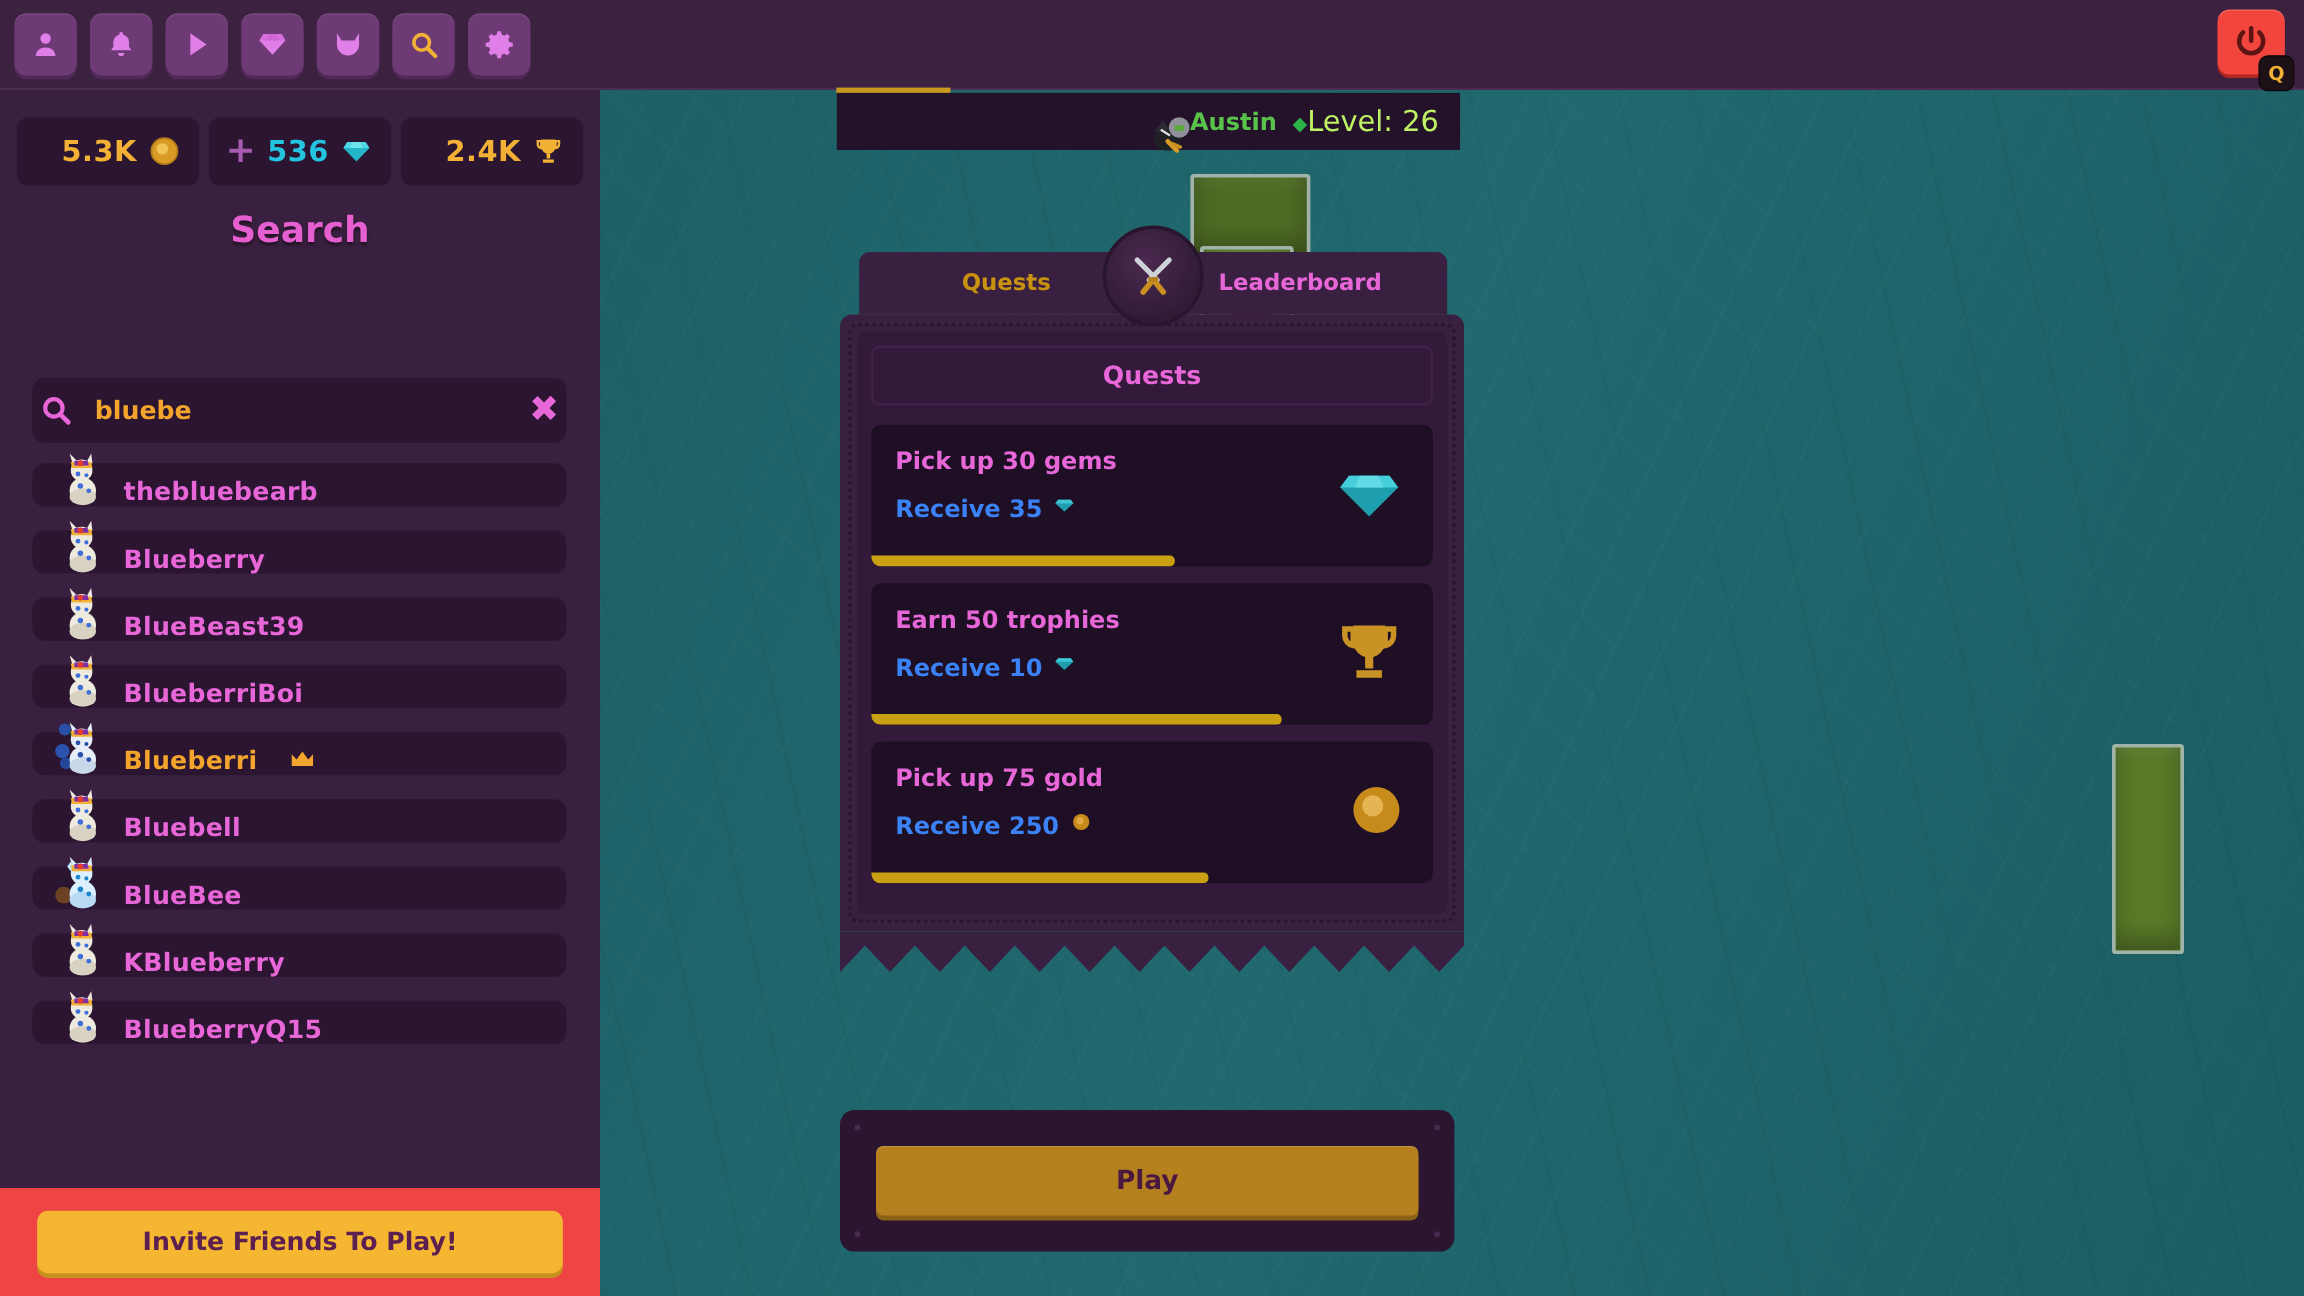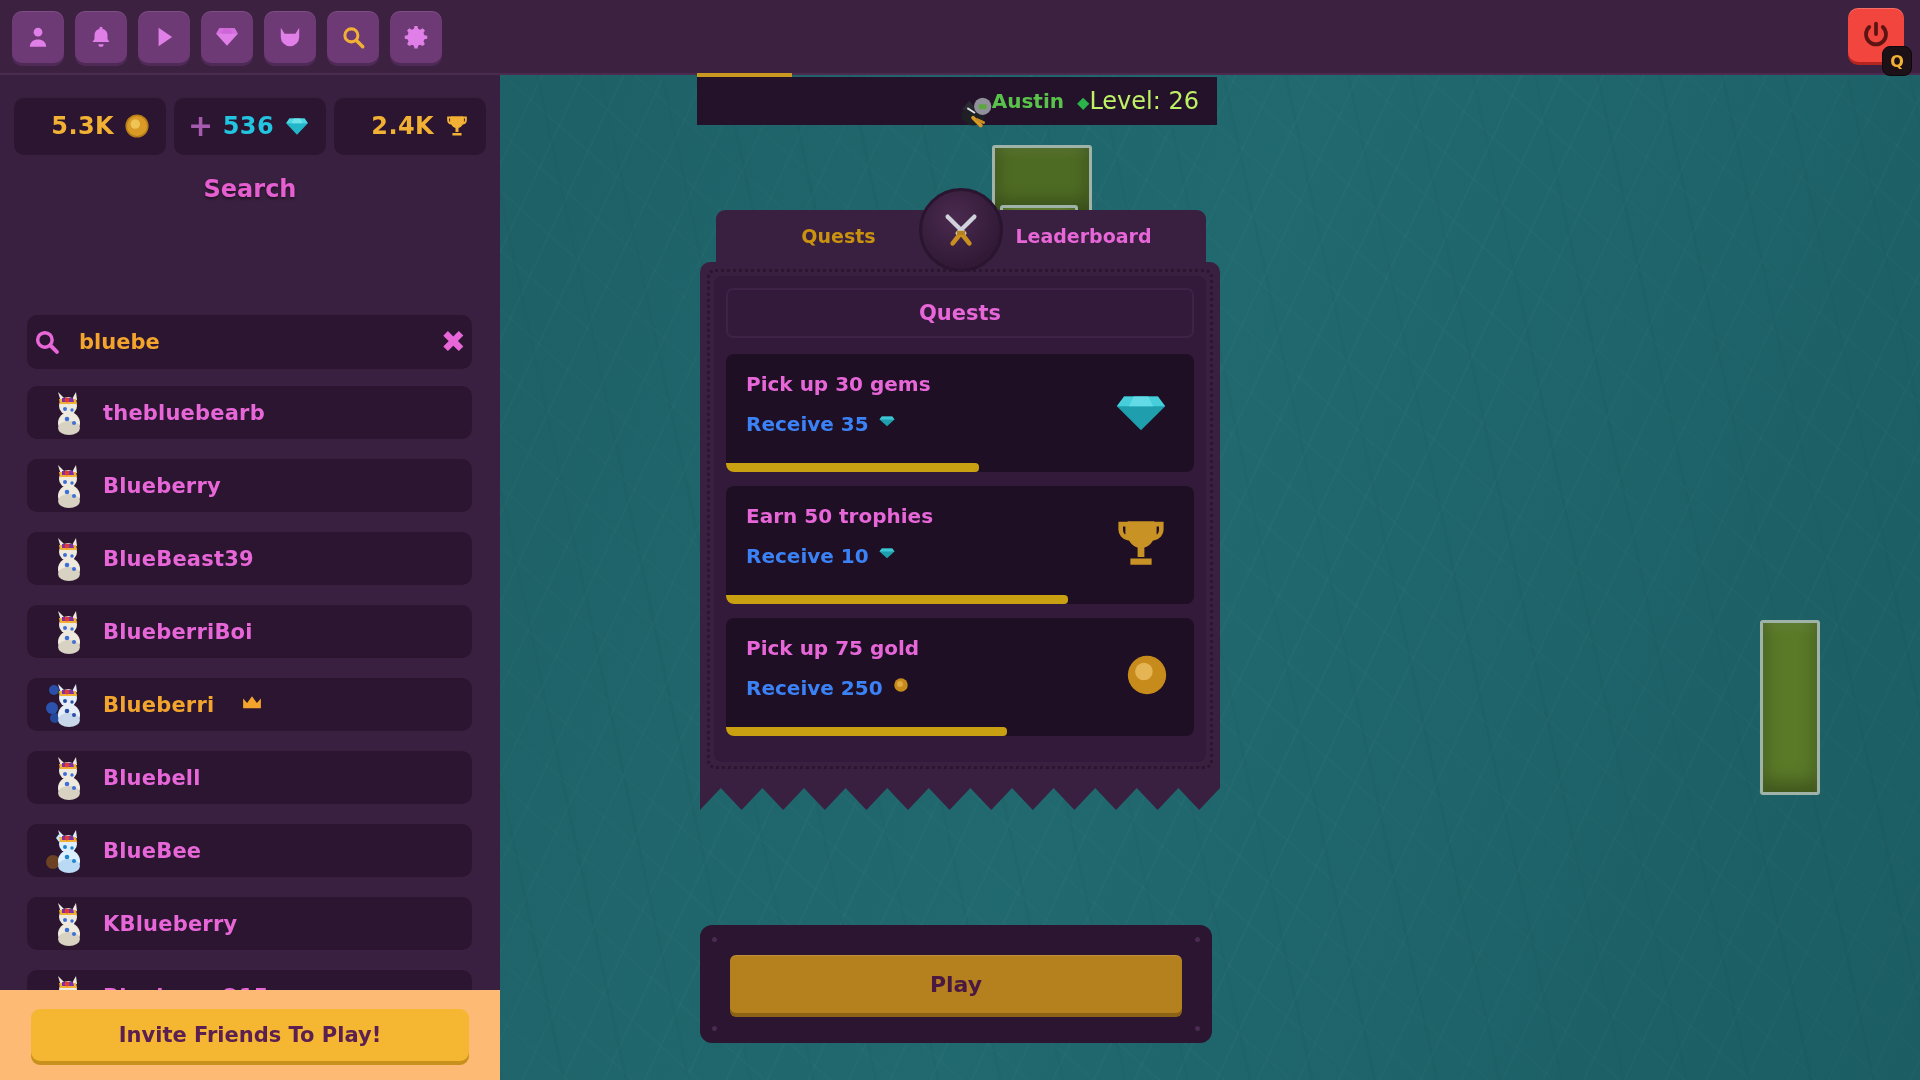--- a/index.html
+++ b/index.html
@@ -94,49 +94,49 @@
   .gem-val { color: #22c4e0; }
   .trophy-val { color: #f2b134; }
   .plus-icon {
     position: absolute; left: 14px; top: 50%; transform: translateY(-50%);
     color: #a75bb0; font-size: 30px; font-weight: bold; line-height: 1;
   }
 
   .panel-title {
     position: absolute; left: 0; top: 100px; width: 500px;
     text-align: center; color: #e65fd0;
-    font-size: 24px; font-weight: bold;
+    font-size: 30px; font-weight: bold;
     text-shadow: 0 2px 3px rgba(0,0,0,.45);
   }
 
   .search-box {
     position: absolute; left: 27px; top: 240px;
     width: 445px; height: 54px; border-radius: 10px;
     background: #2b1530;
     display: flex; align-items: center; padding: 0 6px; gap: 18px;
     cursor: text;
   }
   .search-val { color: #f2a42c; font-size: 21px; font-weight: bold; flex: 1; }
   .clear-x { color: #e766d8; font-size: 30px; font-weight: bold; cursor: pointer; line-height: 1; }
 
   .results { position: absolute; left: 27px; top: 311px; width: 445px; }
   .result-row {
-    height: 53px; margin-bottom: 20px; border-radius: 10px;
+    height: 36px; margin-bottom: 20px; border-radius: 10px;
     background: #2b1530;
-    display: flex; align-items: center; padding: 0 18px; gap: 16px;
+    display: flex; align-items: flex-end; padding: 0 18px; gap: 16px;
     cursor: pointer;
   }
   .avatar { width: 42px; height: 46px; position: relative; flex: none; }
   .uname { font-size: 21px; font-weight: bold; color: #e766d8; letter-spacing: .2px; }
   .uname.vip { color: #f2a42c; }
   .crown { margin-left: 11px; color: #f2a42c; font-size: 18px; }
 
   .invite-wrap {
     position: absolute; left: 0; bottom: 0; width: 500px; height: 90px;
-    background: #fdba74;
+    background: #ef4444;
     display: flex; align-items: center; justify-content: center;
   }
   .invite-btn {
     width: 438px; height: 52px; border-radius: 9px;
     background: #f5b731;
     box-shadow: 0 4px 0 #c8901c;
     color: #5c2050; font-size: 21px; font-weight: bold;
     display: flex; align-items: center; justify-content: center;
     cursor: pointer;
   }

